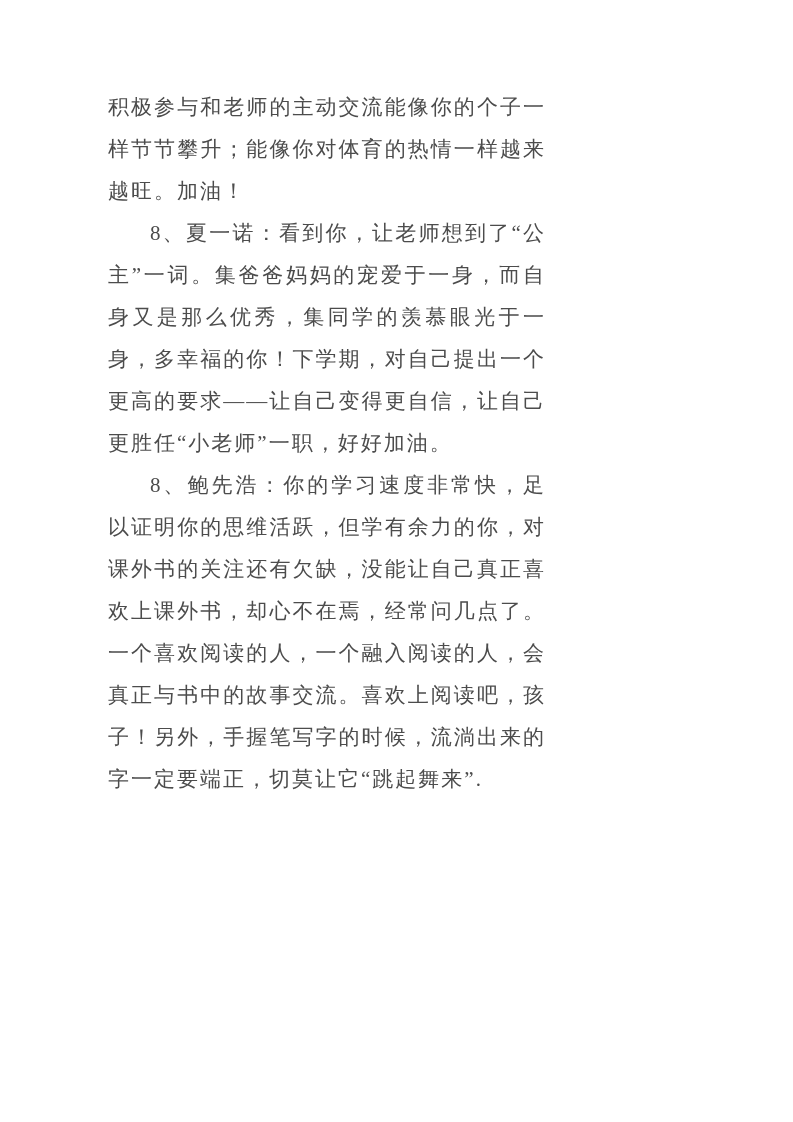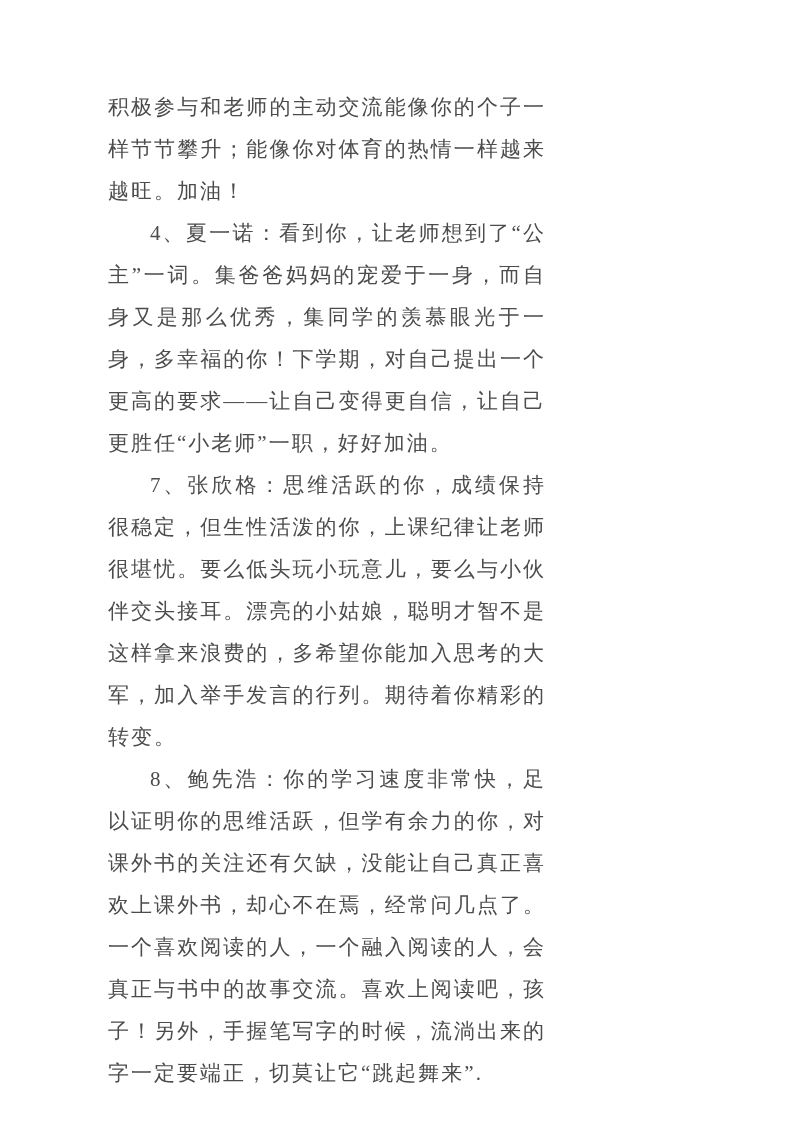--- a/index.html
+++ b/index.html
@@ -32,17 +32,16 @@
   .doc-body p.no-indent {
     text-indent: 0;
   }
 </style>
 </head>
 <body>
 
 <div class="page">
   <div class="doc-body">
     <p class="no-indent">积极参与和老师的主动交流能像你的个子一样节节攀升；能像你对体育的热情一样越来越旺。加油！</p>
-    <p>4、夏一诺：看到你，让老师想到了“公主”一词。集爸爸妈妈的宠爱于一身，而自身又是那么优秀，集同学的羡慕眼光于一身，多幸福的你！下学期，对自己提出一个更高的要求——让自己变得更自信，让自己更胜任“小老师”一职，好好加油。</p>
-    <p>7、张欣格：思维活跃的你，成绩保持很稳定，但生性活泼的你，上课纪律让老师很堪忧。要么低头玩小玩意儿，要么与小伙伴交头接耳。漂亮的小姑娘，聪明才智不是这样拿来浪费的，多希望你能加入思考的大军，加入举手发言的行列。期待着你精彩的转变。</p>
+    <p>8、夏一诺：看到你，让老师想到了“公主”一词。集爸爸妈妈的宠爱于一身，而自身又是那么优秀，集同学的羡慕眼光于一身，多幸福的你！下学期，对自己提出一个更高的要求——让自己变得更自信，让自己更胜任“小老师”一职，好好加油。</p>
     <p>8、鲍先浩：你的学习速度非常快，足以证明你的思维活跃，但学有余力的你，对课外书的关注还有欠缺，没能让自己真正喜欢上课外书，却心不在焉，经常问几点了。一个喜欢阅读的人，一个融入阅读的人，会真正与书中的故事交流。喜欢上阅读吧，孩子！另外，手握笔写字的时候，流淌出来的字一定要端正，切莫让它“跳起舞来”.</p>
   </div>
 </div>
 
 </body></html>

